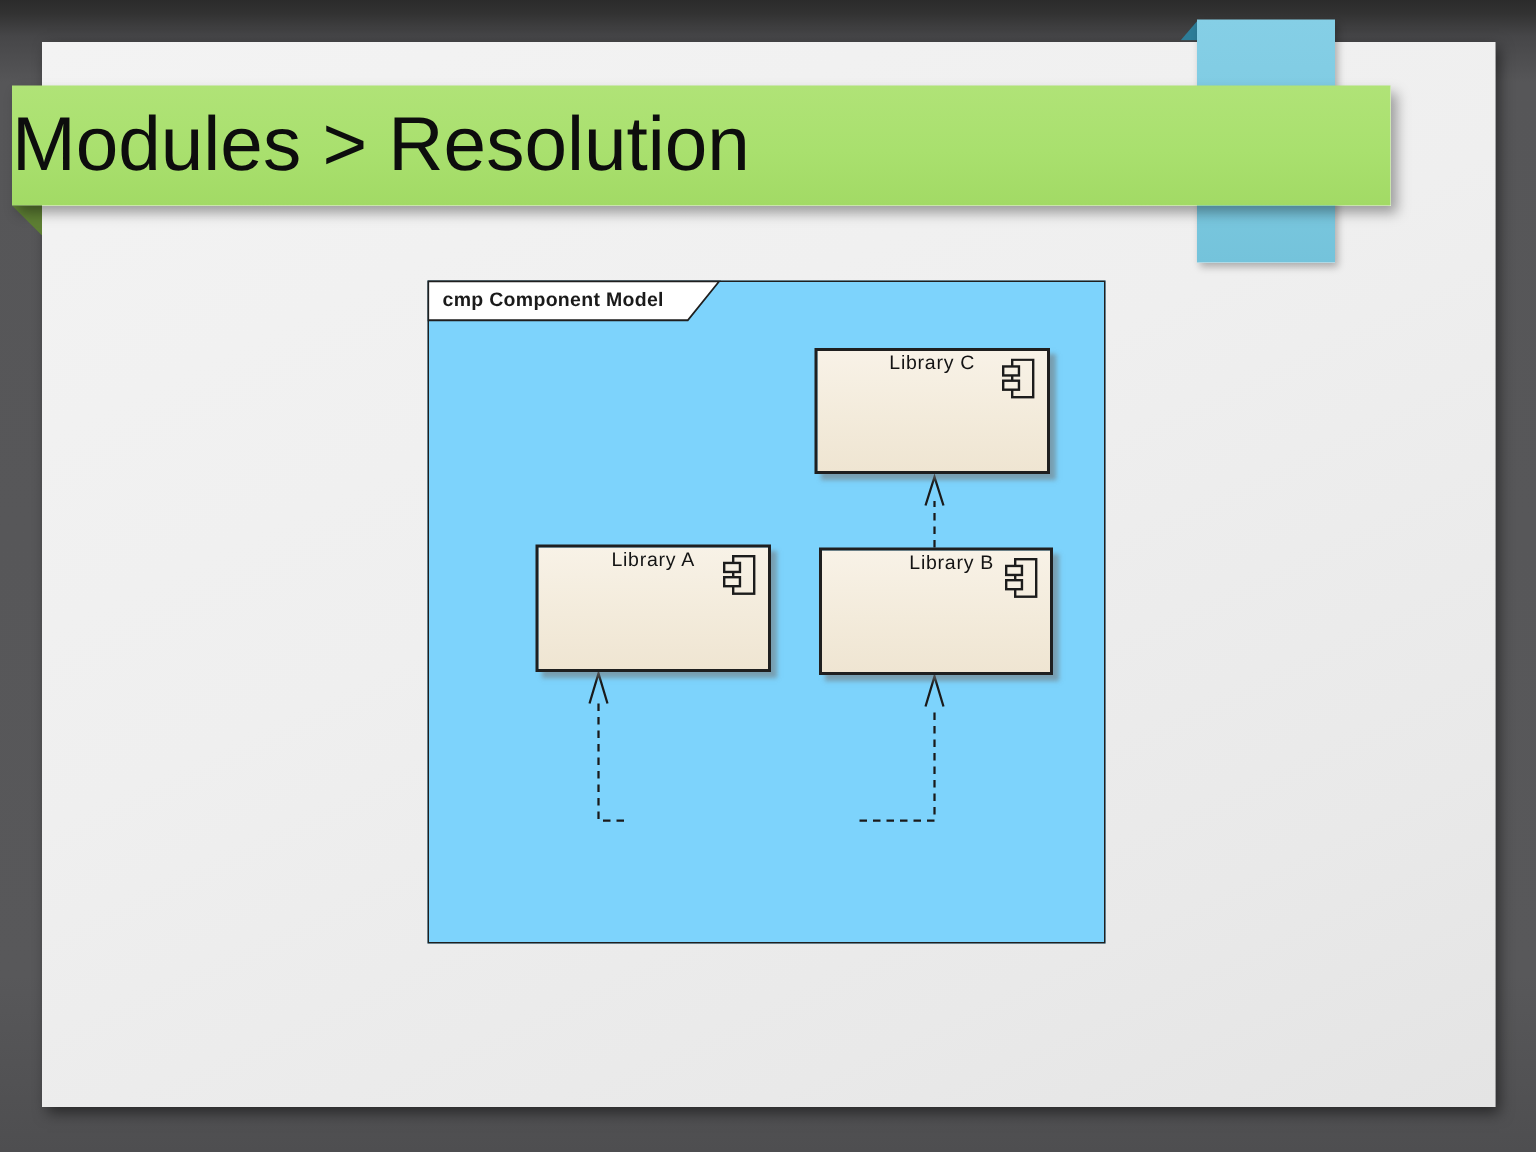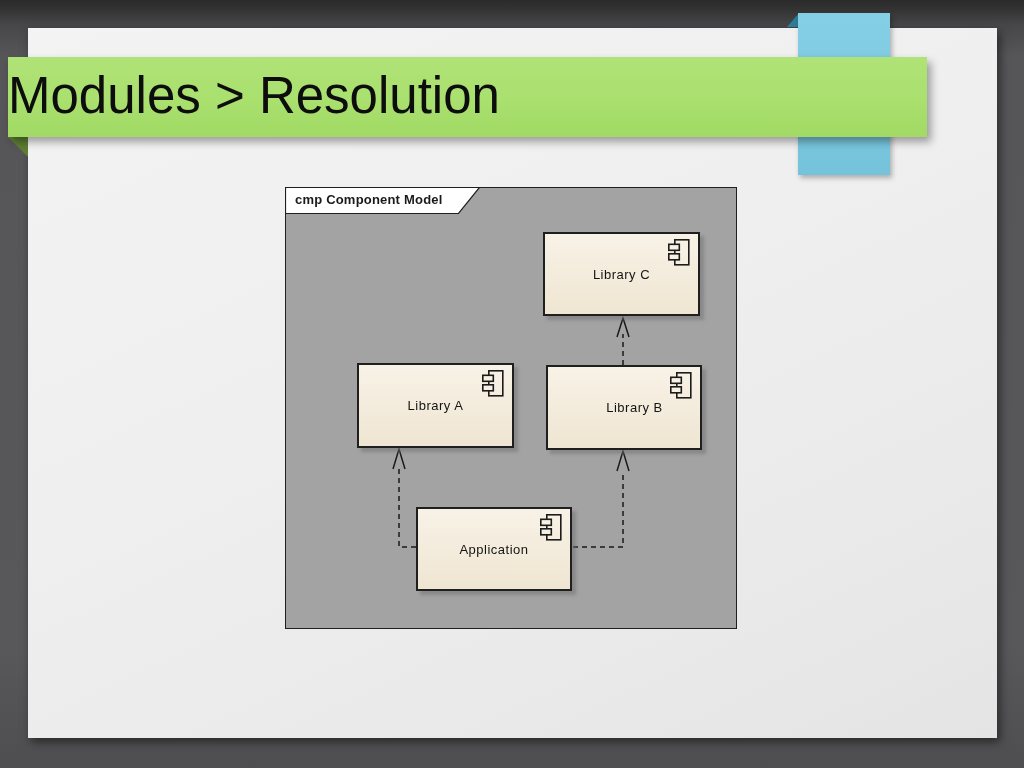--- a/index.html
+++ b/index.html
@@ -49,21 +49,21 @@
   .banner-fold {
     position: absolute; left: 8px; top: 137px; width: 20px; height: 20px;
     background: #5d7e33;
     clip-path: polygon(0 0, 100% 0, 100% 100%);
     z-index: 2;
   }
 
   
   .frame {
     position: absolute; left: 285px; top: 187px; width: 452px; height: 442px;
-    background: #a3a3a3;
+    background: #7dd3fc;
     border: 1px solid #1f1f1f;
     z-index: 2;
   }
   .frame-tab { position: absolute; left: -1px; top: -1px; width: 196px; height: 28px; }
   .frame-tab-label {
     position: absolute; left: 10px; top: 5px;
     font-size: 13px; font-weight: 700; color: #1a1a1a; letter-spacing: 0.2px;
     white-space: nowrap;
   }
 
@@ -72,21 +72,21 @@
     position: absolute; left: 0; top: 0; width: 450px; height: 440px;
     pointer-events: none;
   }
 
   
   .component {
     position: absolute;
     background: linear-gradient(180deg, #f8f2e7 0%, #f3ebdb 55%, #efe5d2 100%);
     border: 2px solid #1f1f1f;
     box-shadow: 4px 4px 3px rgba(115,115,115,0.55);
-    display: flex; align-items: center; justify-content: center;
+    display: flex; align-items: flex-start; justify-content: center;
   }
   .component .comp-label {
     font-size: 13px; color: #141414; letter-spacing: 0.5px; white-space: nowrap;
   }
   .comp-icon { position: absolute; right: 8px; top: 5px; }
 
   .comp-library-c  { left: 257px; top: 44px;  width: 157px; height: 84px; }
   .comp-library-a  { left: 35px;  top: 175px; width: 157px; height: 85px; margin-left: 36px; }
   .comp-library-b  { left: 260px; top: 177px; width: 156px; height: 85px; padding-left: 21px; }
   .comp-application{ left: 130px; top: 319px; width: 156px; height: 84px; }
@@ -151,22 +151,14 @@
 
   <div class="component comp-library-b">
     <svg class="comp-icon" width="22" height="27" viewBox="0 0 22 27" xmlns="http://www.w3.org/2000/svg">
       <rect x="6.8" y="0.8" width="14" height="25" fill="none" stroke="#1c1c1c" stroke-width="1.6"></rect>
       <rect x="0.8" y="5.3" width="10.5" height="6" fill="#f7f1e4" stroke="#1c1c1c" stroke-width="1.6"></rect>
       <rect x="0.8" y="14.8" width="10.5" height="6" fill="#f7f1e4" stroke="#1c1c1c" stroke-width="1.6"></rect>
     </svg>
     <span class="comp-label">Library B</span>
   </div>
 
-  <div class="component comp-application">
-    <svg class="comp-icon" width="22" height="27" viewBox="0 0 22 27" xmlns="http://www.w3.org/2000/svg">
-      <rect x="6.8" y="0.8" width="14" height="25" fill="none" stroke="#1c1c1c" stroke-width="1.6"></rect>
-      <rect x="0.8" y="5.3" width="10.5" height="6" fill="#f7f1e4" stroke="#1c1c1c" stroke-width="1.6"></rect>
-      <rect x="0.8" y="14.8" width="10.5" height="6" fill="#f7f1e4" stroke="#1c1c1c" stroke-width="1.6"></rect>
-    </svg>
-    <span class="comp-label">Application</span>
-  </div>
 
 </div>
 
 </body></html>

